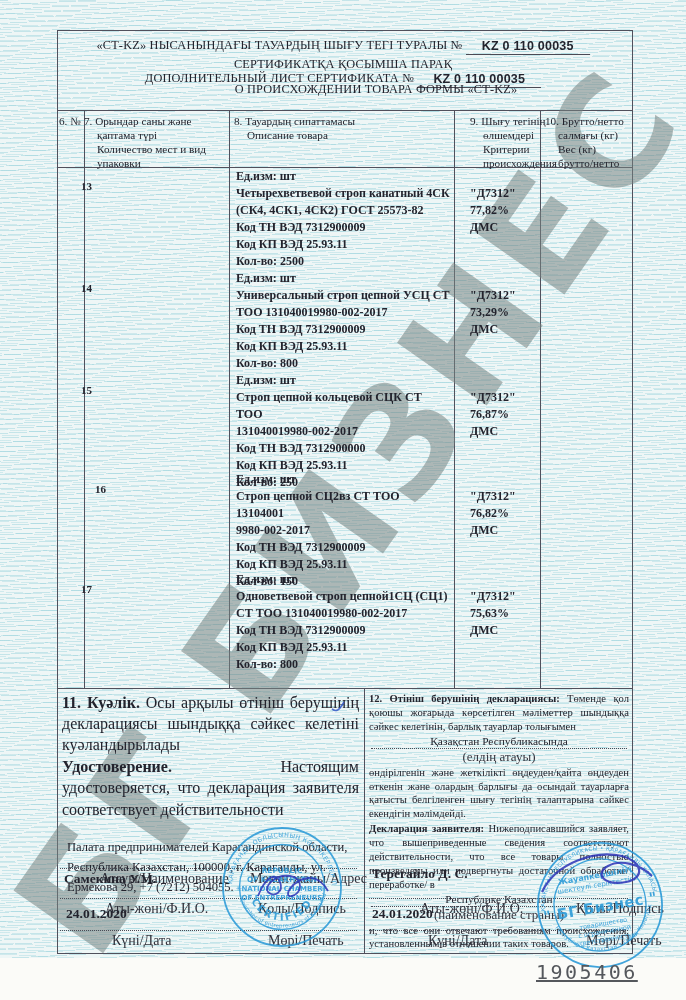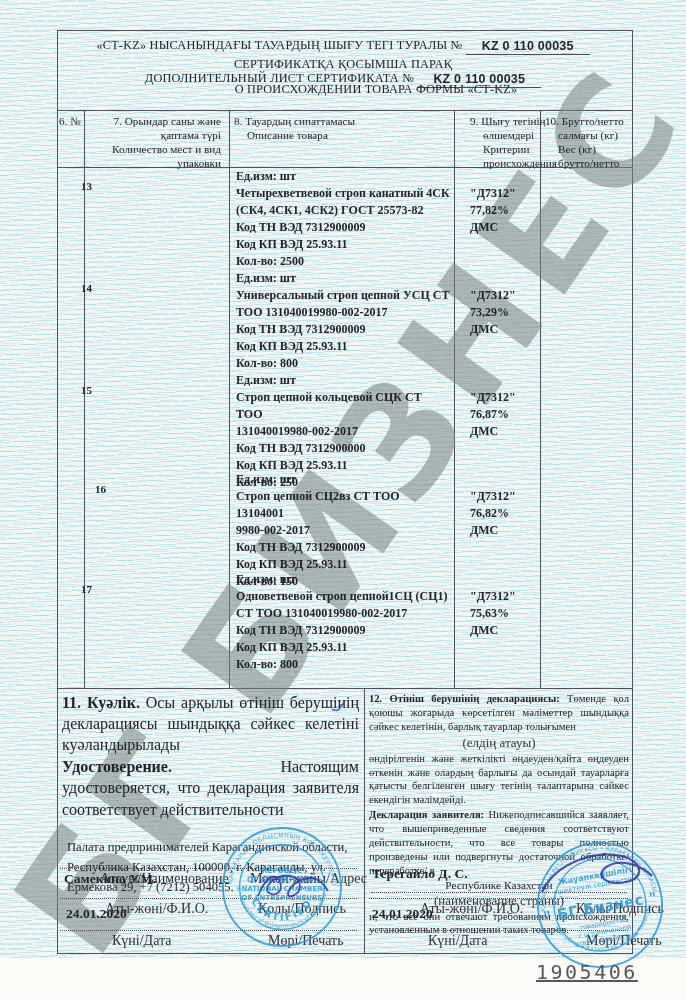--- a/index.html
+++ b/index.html
@@ -62,21 +62,21 @@
   <div class="abs hline" style="left:57px;top:110px;width:575px;"></div>
   <div class="abs hline" style="left:57px;top:167px;width:575px;"></div>
   <div class="abs hline" style="left:57px;top:688px;width:575px;"></div>
   <div class="abs vline" style="left:84px;top:110px;height:578px;"></div>
   <div class="abs vline" style="left:229px;top:110px;height:578px;"></div>
   <div class="abs vline" style="left:454px;top:110px;height:578px;"></div>
   <div class="abs vline" style="left:540px;top:110px;height:578px;"></div>
   <div class="abs vline" style="left:364px;top:688px;height:265px;"></div>
 
   <div class="abs hd" style="left:59px;top:114px;width:24px;">6. №</div>
-  <div class="abs hd hang" style="left:74px;top:114px;width:134px;text-align:right;">7. Орындар саны және
+  <div class="abs hd hang" style="left:84px;top:114px;width:134px;">7. Орындар саны және
 қаптама түрі
 Количество мест и вид
 упаковки</div>
   <div class="abs hd hang" style="left:234px;top:114px;width:214px;">8. Тауардың сипаттамасы
 Описание товара</div>
   <div class="abs hd hang" style="left:470px;top:114px;width:68px;">9. Шығу тегінің
 өлшемдері
 Критерии
 происхождения</div>
   <div class="abs hd hang" style="left:545px;top:114px;width:86px;">10. Брутто/нетто
@@ -144,20 +144,21 @@
       <span>Настоящим удостоверяется, что декларация заявителя соответствует действительности</span>
     </div>
     <div class="issuer">Палата предпринимателей Карагандинской области, Республика Казахстан, 100000, г. Караганды, ул. Ермекова 29, +7 (7212) 504055.</div>
   </div>
 
   <div class="abs z3" style="left:369px;top:692px;width:260px;">
     <div class="p12">
       <b>12. Өтініш берушінің декларациясы:</b>
       <span>Төменде қол қоюшы жоғарыда көрсетілген мәліметтер шындыққа сәйкес келетінін, барлық тауарлар толығымен</span>
     </div>
+    <div class="country">Қазақстан Республикасында</div>
     <div class="cnote">(елдің атауы)</div>
     <div class="p12">өндірілгенін және жеткілікті өңдеуден/қайта өңдеуден өткенін және олардың барлығы да осындай тауарларға қатысты белгіленген шығу тегінің талаптарына сәйкес екендігін мәлімдейді.</div>
     <div class="p12">
       <b>Декларация заявителя:</b>
       <span>Нижеподписавшийся заявляет, что вышеприведенные сведения соответствуют действительности, что все товары полностью произведены или подвергнуты достаточной обработке/переработке/ в</span>
     </div>
     <div class="country">Республике Казахстан</div>
     <div class="cnote">(наименование страны)</div>
     <div class="p12">и, что все они отвечают требованиям происхождения, установленным в отношении таких товаров.</div>
   </div>

